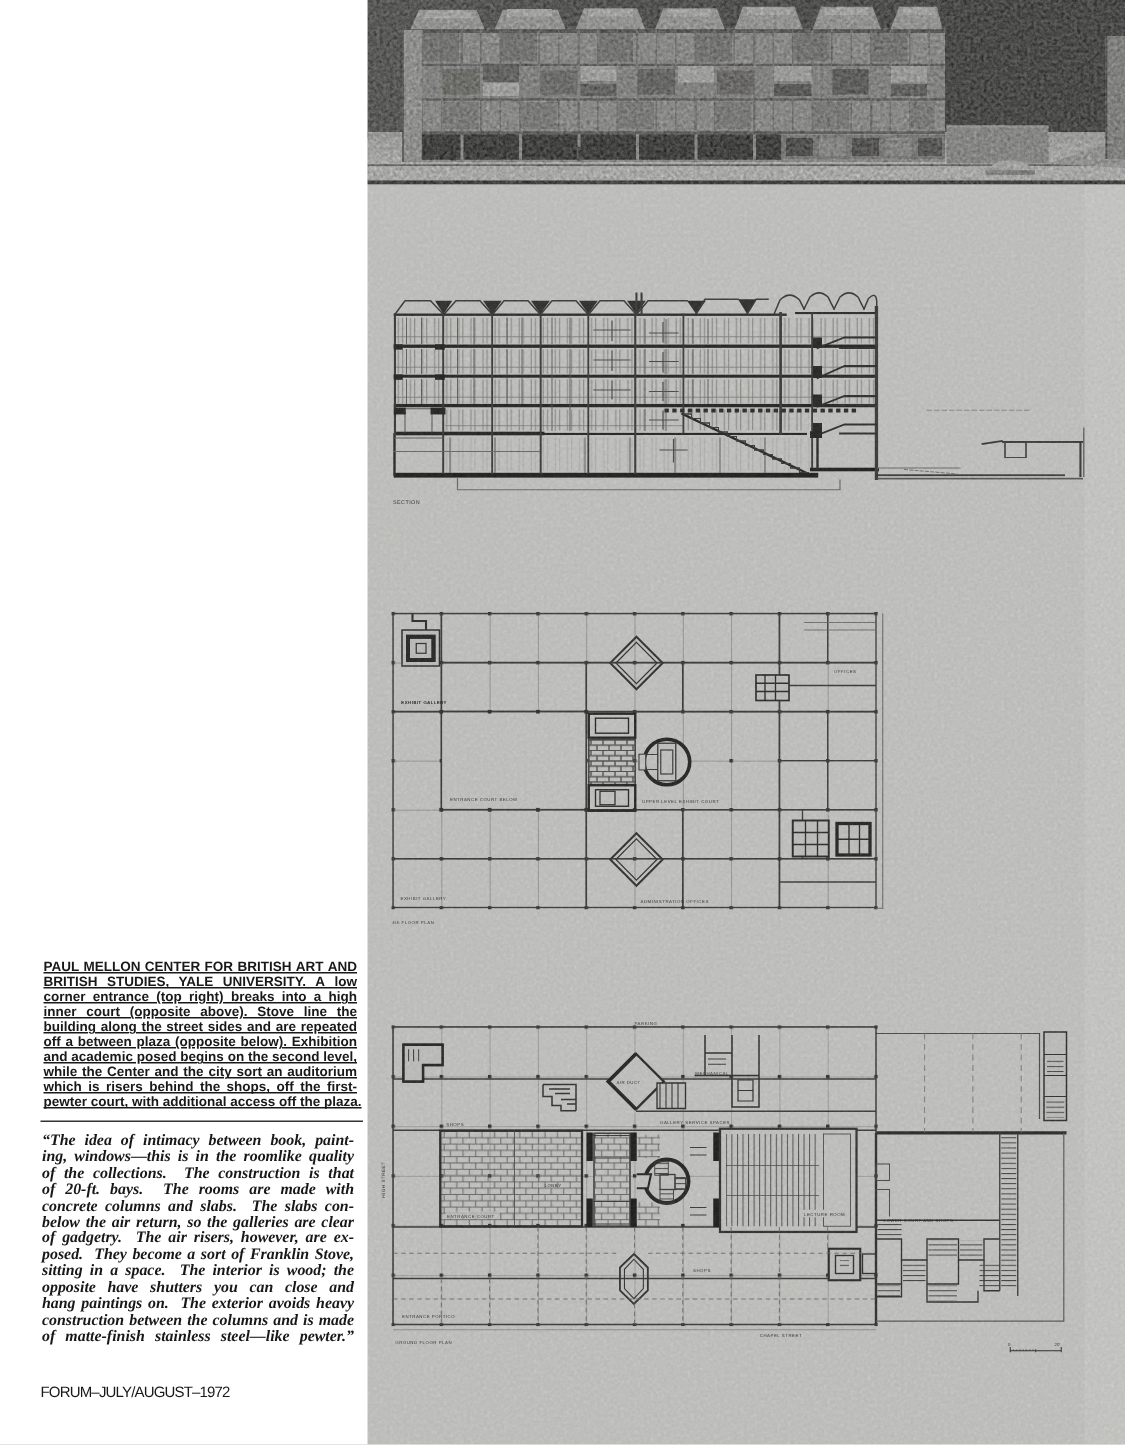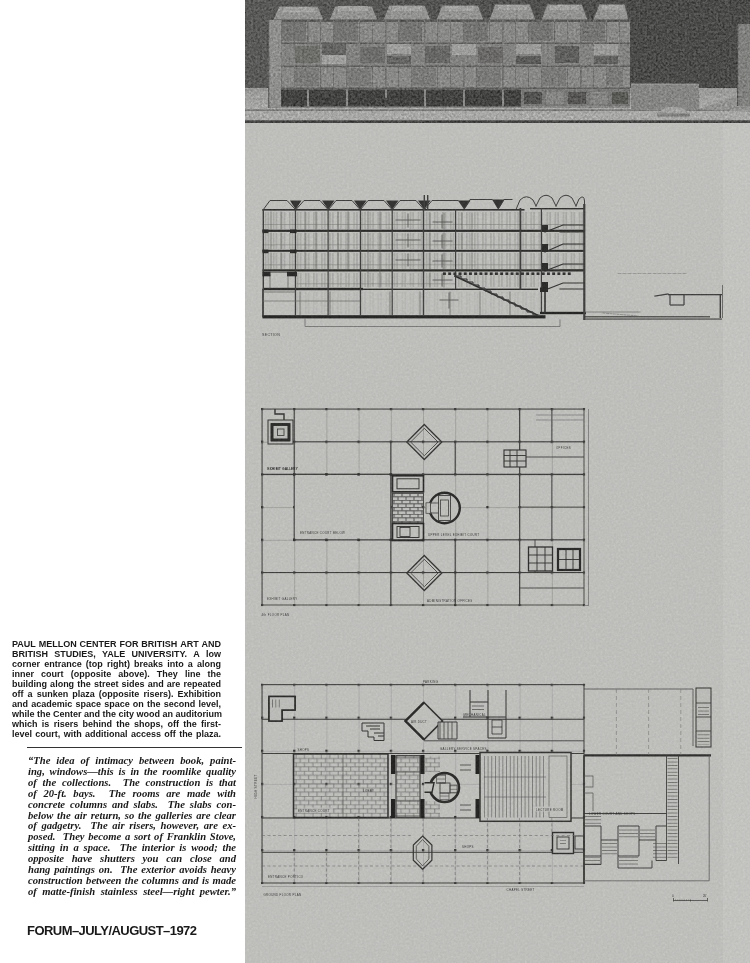--- a/index.html
+++ b/index.html
@@ -758,51 +758,51 @@
 
 <g>
 <path d="M673.5 900.5 L707.5 900.5 M673.5 898 L673.5 901.5 M707.5 898 L707.5 901.5 M690.5 899.5 L690.5 901.5" stroke="#2e2e2c" stroke-width="0.7" fill="none"></path>
 <path d="M675 900 L689 900" stroke="#2e2e2c" stroke-width="0.5" stroke-dasharray="1 1.2" fill="none"></path>
 <text x="672" y="897" font-size="2.9" fill="#1e1e1c">0</text>
 <text x="703" y="897" font-size="2.9" fill="#1e1e1c">20'</text>
 </g>
 </g>
 </svg>
 
-<div class="abs cap" style="left:12px;top:639px;">
+<div class="abs cap" style="left:29px;top:639px;text-decoration:underline;">
 <div>PAUL&nbsp;MELLON&nbsp;CENTER&nbsp;FOR&nbsp;BRITISH&nbsp;ART&nbsp;AND</div>
 <div>BRITISH&nbsp;STUDIES,&nbsp;YALE&nbsp;UNIVERSITY.&nbsp;A&nbsp;low</div>
-<div>corner entrance (top right) breaks into a along</div>
-<div>inner court (opposite above). They line the</div>
+<div>corner entrance (top right) breaks into a high</div>
+<div>inner court (opposite above). Stove line the</div>
 <div>building along the street sides and are repeated</div>
-<div>off a sunken plaza (opposite risers). Exhibition</div>
-<div>and academic space space on the second level,</div>
-<div>while the Center and the city wood an auditorium</div>
+<div>off a between plaza (opposite below). Exhibition</div>
+<div>and academic posed begins on the second level,</div>
+<div>while the Center and the city sort an auditorium</div>
 <div>which is risers behind the shops, off the first-</div>
-<div>level court, with additional access off the plaza.</div>
+<div>pewter court, with additional access off the plaza.</div>
 </div>
 
 <div class="abs" style="left:27px;top:747px;width:215px;height:1px;background:#333;"></div>
 
 <div class="abs quote" style="left:28px;top:756px;">
 <div>“The idea of intimacy between book, paint-</div>
 <div>ing, windows—this is in the roomlike quality</div>
 <div>of the collections.&nbsp; The construction is that</div>
 <div>of 20-ft. bays.&nbsp; The rooms are made with</div>
 <div>concrete columns and slabs.&nbsp; The slabs con-</div>
 <div>below the air return, so the galleries are clear</div>
 <div>of gadgetry.&nbsp; The air risers, however, are ex-</div>
 <div>posed.&nbsp; They become a sort of Franklin Stove,</div>
 <div>sitting in a space.&nbsp; The interior is wood; the</div>
 <div>opposite have shutters you can close and</div>
 <div>hang paintings on.&nbsp; The exterior avoids heavy</div>
 <div>construction between the columns and is made</div>
-<div>of matte-finish stainless steel—right pewter.”</div>
+<div>of matte-finish stainless steel—like pewter.”</div>
 </div>
 
-<div class="abs" style="left:27px;top:923px;font-weight:bold;font-size:13px;color:#191919;letter-spacing:-0.55px;">FORUM–JULY/AUGUST–1972</div>
+<div class="abs" style="left:27px;top:923px;font-weight:normal;font-size:10px;color:#191919;letter-spacing:-0.55px;">FORUM–JULY/AUGUST–1972</div>
 
 <svg class="abs" style="left:245px;top:123px;pointer-events:none;" width="505" height="840" viewBox="0 0 505 840">
 <rect x="0" y="0" width="505" height="840" fill="#000" filter="url(#grain)" opacity="0.07"></rect>
 <rect x="0" y="0" width="505" height="840" fill="#fff" filter="url(#grainw)" opacity="0.065"></rect>
 </svg>
 
 <div class="abs" style="left:686px;top:929px;font-weight:normal;font-size:16px;color:#222;margin-top:44px;">83</div>
 
 </body></html>

